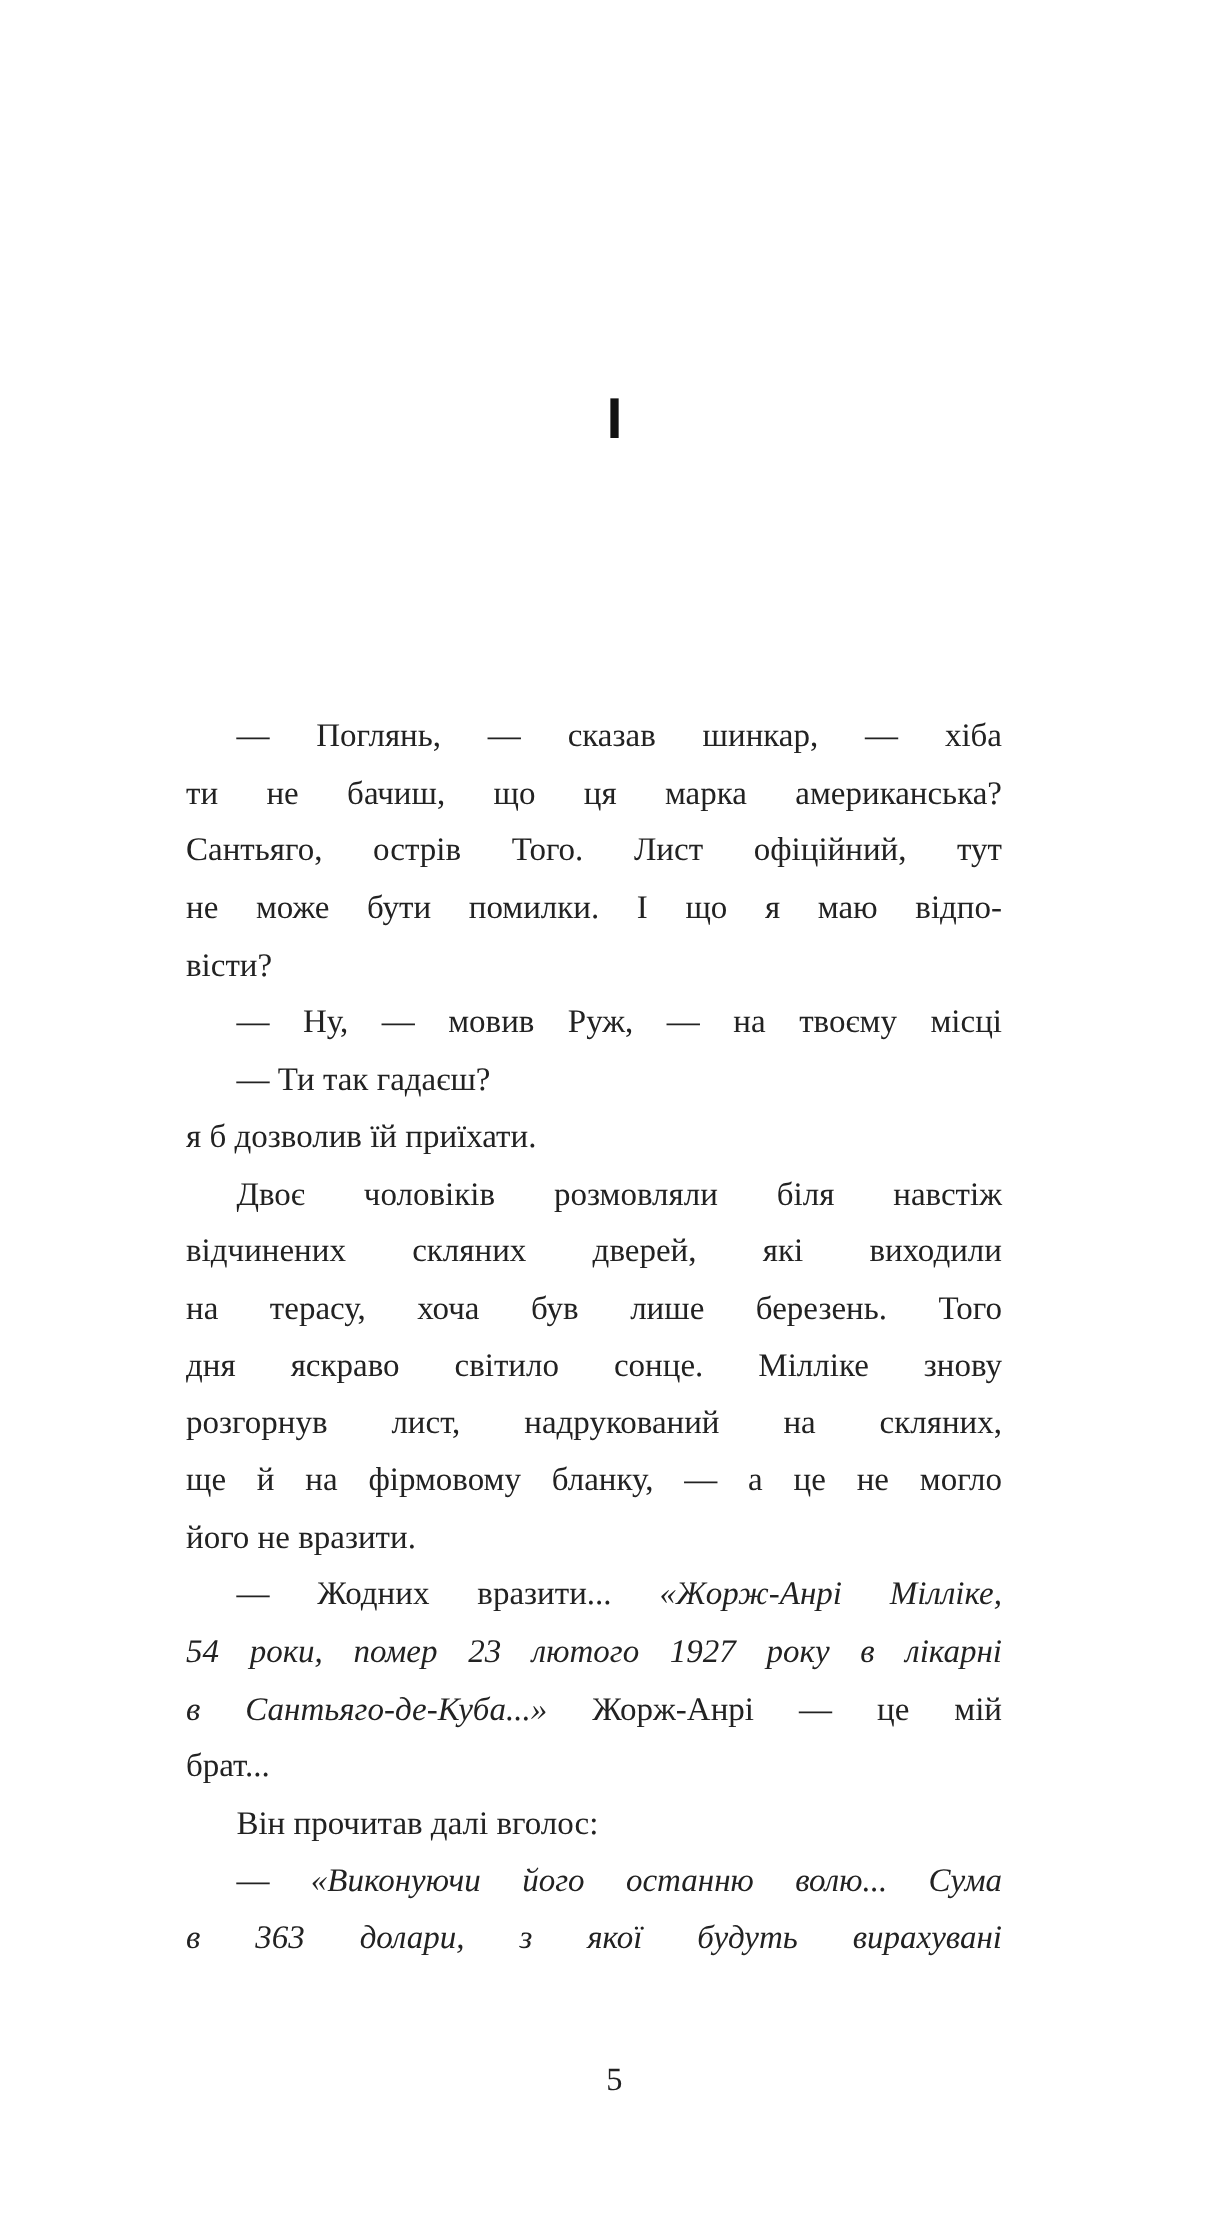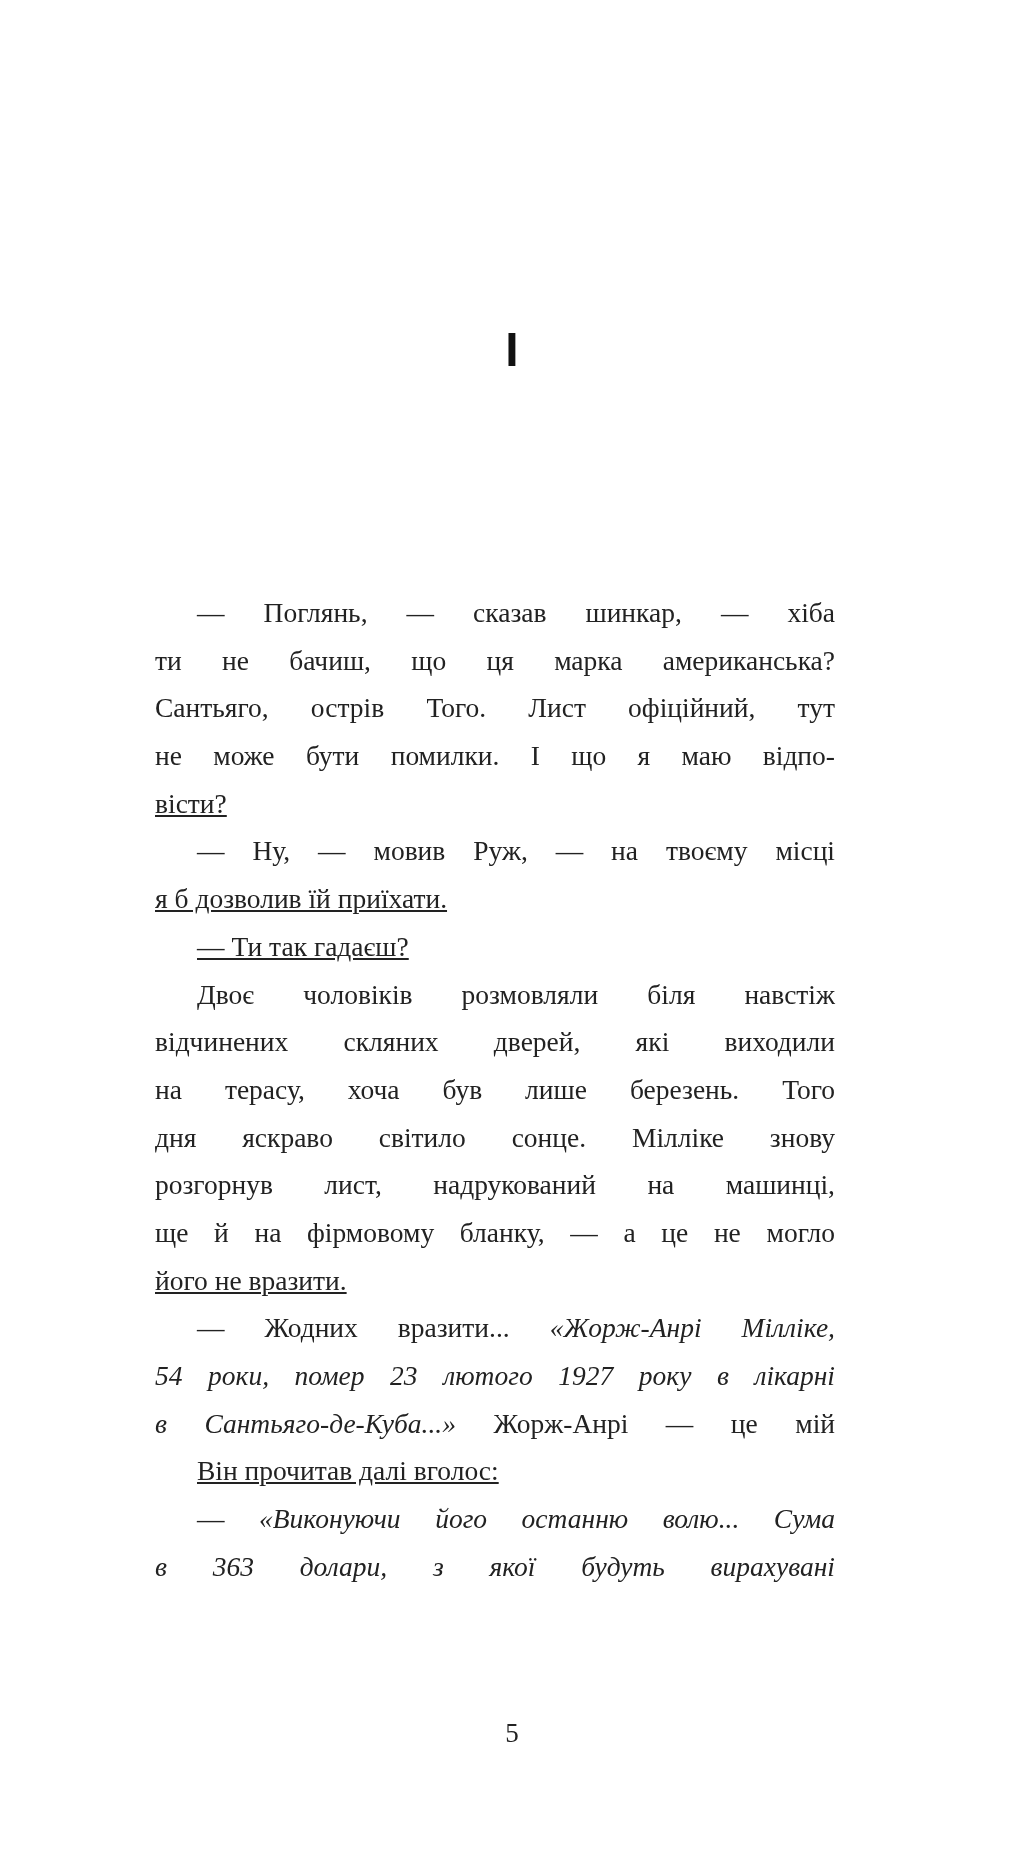--- a/index.html
+++ b/index.html
@@ -32,21 +32,21 @@
     line-height: 47.7px;
     color: #222;
   }
   .line {
     display: block;
     white-space: nowrap;
     text-align: justify;
     text-align-last: justify;
     height: 47.7px;
   }
-  .line.last { text-align-last: left; text-decoration: underline; }
+  .line.last { text-align-last: left; }
   .line.indent { padding-left: 42px; }
   .it { font-style: italic; }
   .page-number {
     position: absolute;
     left: 0;
     width: 1024px;
     top: 1716px;
     text-align: center;
     font-family: "Liberation Serif", serif;
     font-size: 27px;
@@ -60,31 +60,32 @@
 <div>
   <div class="chapter-num">I</div>
 
   <div class="text-block" id="text-block">
       <div class="line indent"><span>— Поглянь, — сказав шинкар, — хіба</span></div>
       <div class="line"><span>ти не бачиш, що ця марка американська?</span></div>
       <div class="line"><span>Сантьяго, острів Того. Лист офіційний, тут</span></div>
       <div class="line"><span>не може бути помилки. І що я маю відпо-</span></div>
       <div class="line last"><span>вісти?</span></div>
       <div class="line indent"><span>— Ну, — мовив Руж, — на твоєму місці</span></div>
+      <div class="line indent last"><span>— Ти так гадаєш?</span></div>
       <div class="line last"><span>я б дозволив їй приїхати.</span></div>
-      <div class="line indent last"><span>— Ти так гадаєш?</span></div>
       <div class="line indent"><span>Двоє чоловіків розмовляли біля навстіж</span></div>
       <div class="line"><span>відчинених скляних дверей, які виходили</span></div>
       <div class="line"><span>на терасу, хоча був лише березень. Того</span></div>
       <div class="line"><span>дня яскраво світило сонце. Мілліке знову</span></div>
-      <div class="line"><span>розгорнув лист, надрукований на машинці,</span></div>
+      <div class="line"><span>розгорнув лист, надрукований на скляних,</span></div>
       <div class="line"><span>ще й на фірмовому бланку, — а це не могло</span></div>
       <div class="line last"><span>його не вразити.</span></div>
       <div class="line indent"><span>— Жодних вразити... </span><span class="it">«Жорж-Анрі Мілліке,</span></div>
       <div class="line"><span class="it">54 роки, помер 23 лютого 1927 року в лікарні</span></div>
       <div class="line"><span class="it">в Сантьяго-де-Куба...»</span><span> Жорж-Анрі — це мій</span></div>
+      <div class="line last"><span>брат...</span></div>
       <div class="line indent last"><span>Він прочитав далі вголос:</span></div>
       <div class="line indent"><span>— </span><span class="it">«Виконуючи його останню волю... Сума</span></div>
       <div class="line"><span class="it">в 363 долари, з якої будуть вирахувані</span></div>
     </div>
 
   <div class="page-number">5</div>
 </div>
 
 </body></html>

